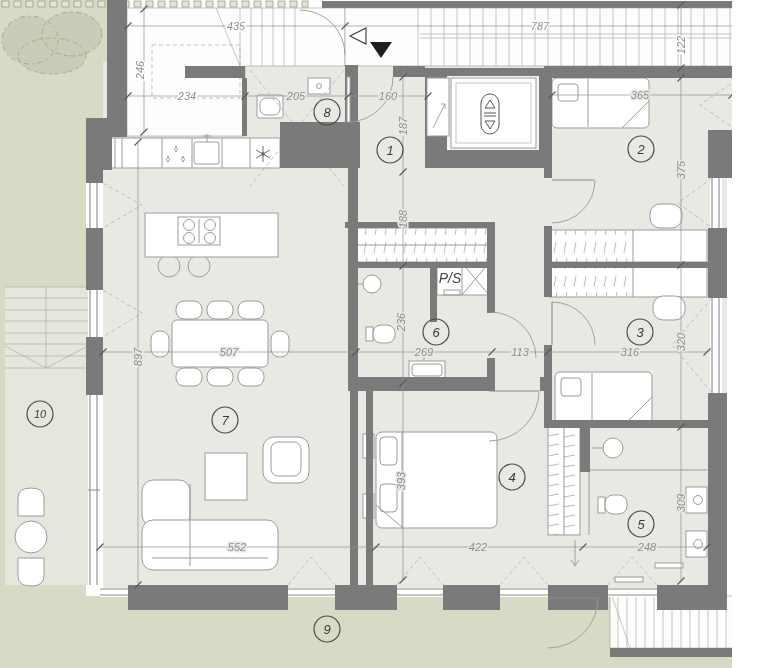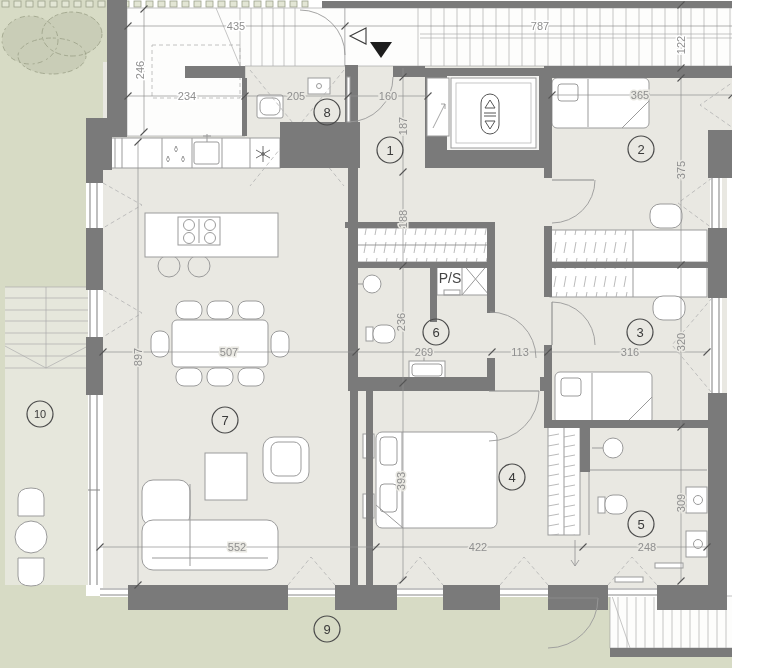--- a/index.html
+++ b/index.html
@@ -1,17 +1,17 @@
 <!DOCTYPE html>
 <html><head>
 <meta charset="utf-8">
 <style>
   html,body{margin:0;padding:0;background:#ffffff;}
   #stage{position:relative;width:732px;height:668px;overflow:hidden;background:#fff;
-         font-family:"Liberation Sans", sans-serif;}
+         font-family:"Liberation Sans", sans-serif;font-style:italic;}
   svg text{font-family:"Liberation Sans", sans-serif;}
   .wall{fill:#7a7a7a;stroke:none;}
   .floor{fill:#e9e8e2;}
   .whiteroom{fill:#fdfdfc;stroke:#9a9a9a;stroke-width:0.6;}
   .green{fill:#d7dbc5;}
   .tfloor{fill:#e6e7dc;}
   .fl{fill:none;stroke:#9b9b9b;stroke-width:1;}
   .ff{fill:#ffffff;stroke:#9b9b9b;stroke-width:1;}
   .thin{fill:none;stroke:#aeaeae;stroke-width:0.7;}
   .win{stroke:#8a8a8a;stroke-width:1.1;fill:none;}

